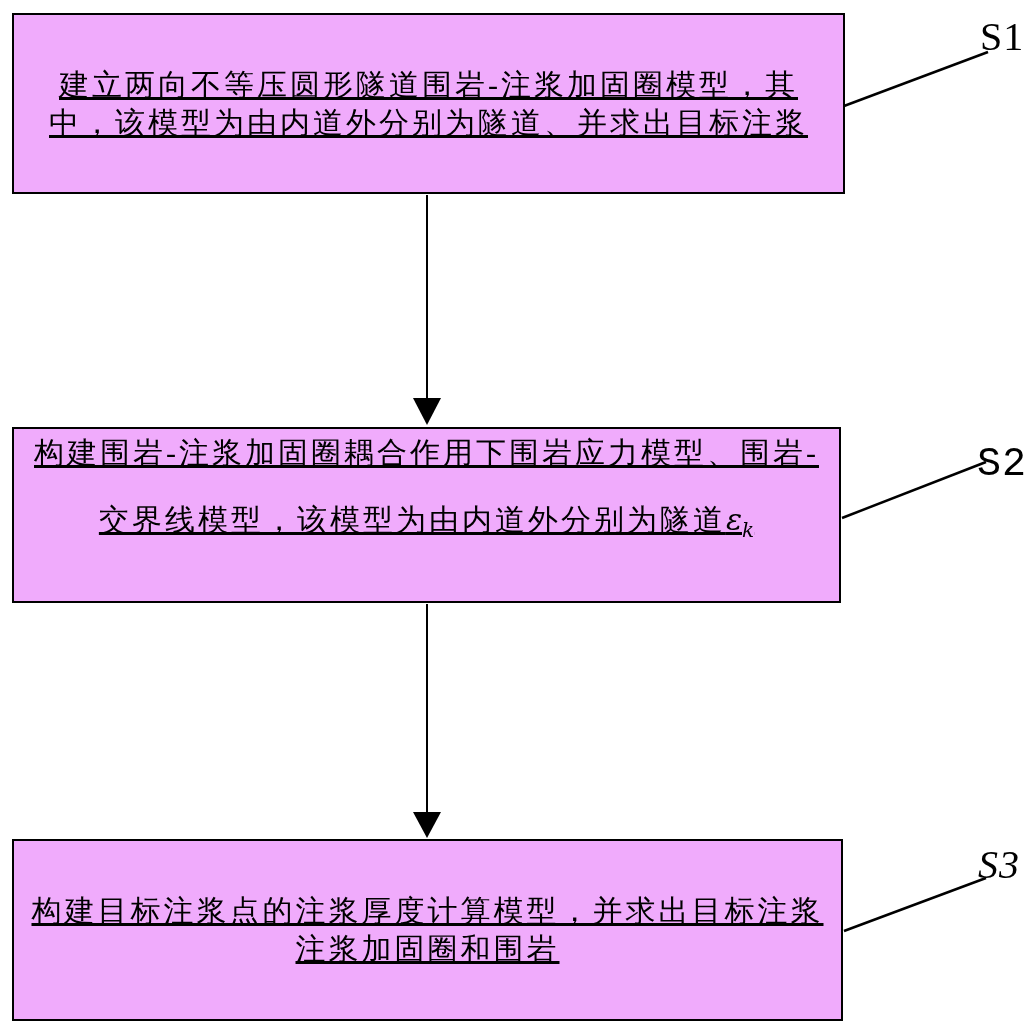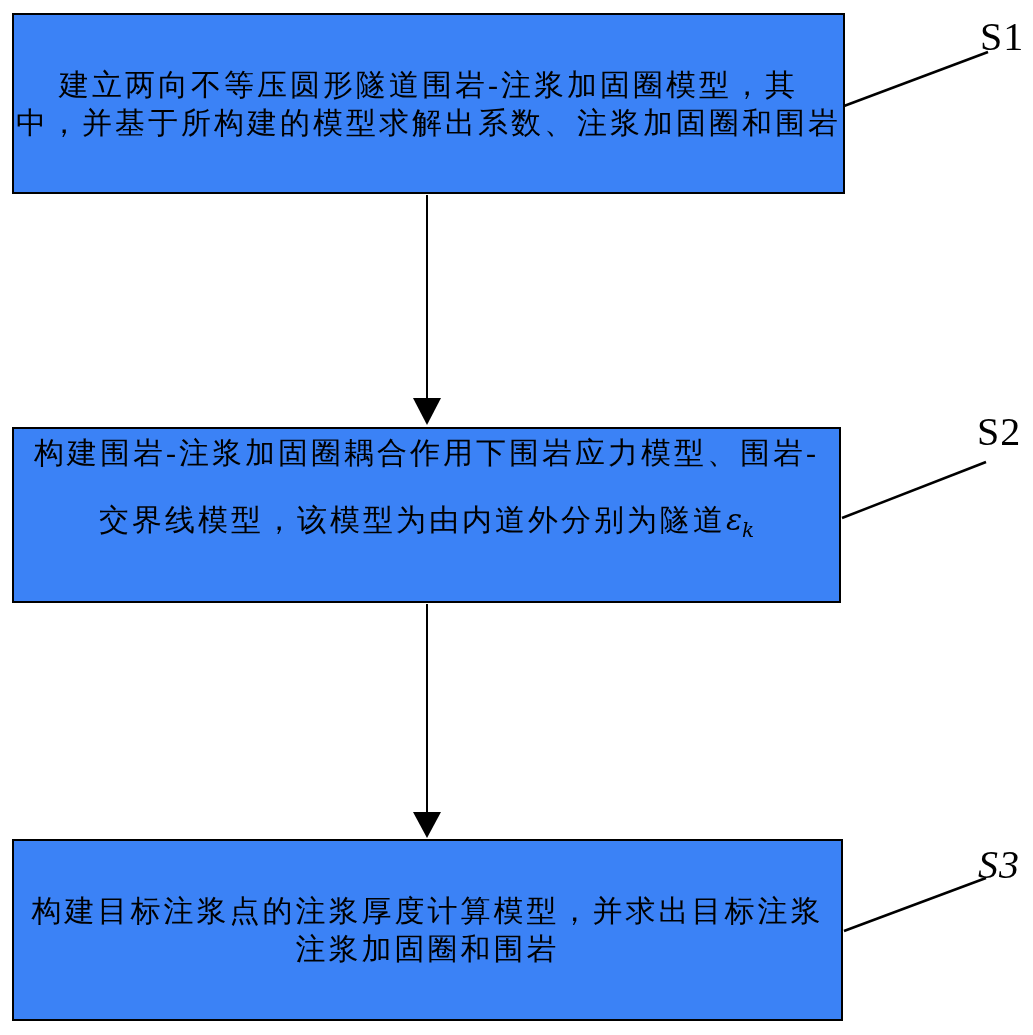--- a/index.html
+++ b/index.html
@@ -19,28 +19,29 @@
   #connectors {
     position: absolute;
     left: 0;
     top: 0;
     pointer-events: none;
   }
   .box {
     position: absolute;
     box-sizing: border-box;
     border: 2px solid #000000;
-    background: #3b82f6;
+    background: #f0abfc;
     display: flex;
     flex-direction: column;
     justify-content: center;
     text-align: center;
     font-size: 30px;
     line-height: 38px;
     letter-spacing: 3px;
+    text-decoration: underline;
   }
   #box1 { left: 12px; top: 13px;  width: 833px; height: 181px; }
   #box2 { left: 12px; top: 427px; width: 829px; height: 176px; justify-content: flex-start; padding-top: 5px; gap: 15px; }
   #box3 { left: 12px; top: 839px; width: 831px; height: 182px; }
   .line { white-space: nowrap; }
   .line-formula { margin-top: 14px; }
   .eps {
     font-style: italic;
     font-family: "DejaVu Serif", serif;
     letter-spacing: 0;
@@ -51,21 +52,21 @@
     letter-spacing: 0;
     font-family: "DejaVu Serif", serif;
   }
   .step-label {
     position: absolute;
     font-size: 40px;
     line-height: 40px;
     letter-spacing: 1px;
   }
   #label-s1 { left: 980px; top: 17px; }
-  #label-s2 { left: 977px; top: 412px; }
+  #label-s2 { left: 977px; top: 445px; font-family: Liberation Mono, monospace; }
   #label-s3 { left: 978px; top: 845px; font-style: italic; }
 </style>
 </head>
 <body>
 
 <div id="stage">
 
   <svg id="connectors" width="1033" height="1035" viewBox="0 0 1033 1035">
 
     <line x1="427" y1="195" x2="427" y2="402" stroke="#000000" stroke-width="2"></line>
@@ -74,21 +75,21 @@
     <line x1="427" y1="604" x2="427" y2="816" stroke="#000000" stroke-width="2"></line>
     <polygon points="413,812 441,812 427,838" fill="#000000"></polygon>
 
     <line x1="844" y1="106" x2="988" y2="52" stroke="#000000" stroke-width="2.5"></line>
     <line x1="842" y1="518" x2="986" y2="462" stroke="#000000" stroke-width="2.5"></line>
     <line x1="844" y1="931" x2="986" y2="878" stroke="#000000" stroke-width="2.5"></line>
   </svg>
 
   <div class="box" id="box1">
     <div class="line">建立两向不等压圆形隧道围岩-注浆加固圈模型，其</div>
-    <div class="line">中，并基于所构建的模型求解出系数、注浆加固圈和围岩</div>
+    <div class="line">中，该模型为由内道外分别为隧道、并求出目标注浆</div>
   </div>
 
   <div class="box" id="box2">
     <div class="line">构建围岩-注浆加固圈耦合作用下围岩应力模型、围岩-</div>
     <div class="line line-formula">
       <span>交界线模型，该模型为由内道外分别为隧道</span><span class="eps">ε</span><sub>k</sub>
     </div>
   </div>
 
   <div class="box" id="box3">

